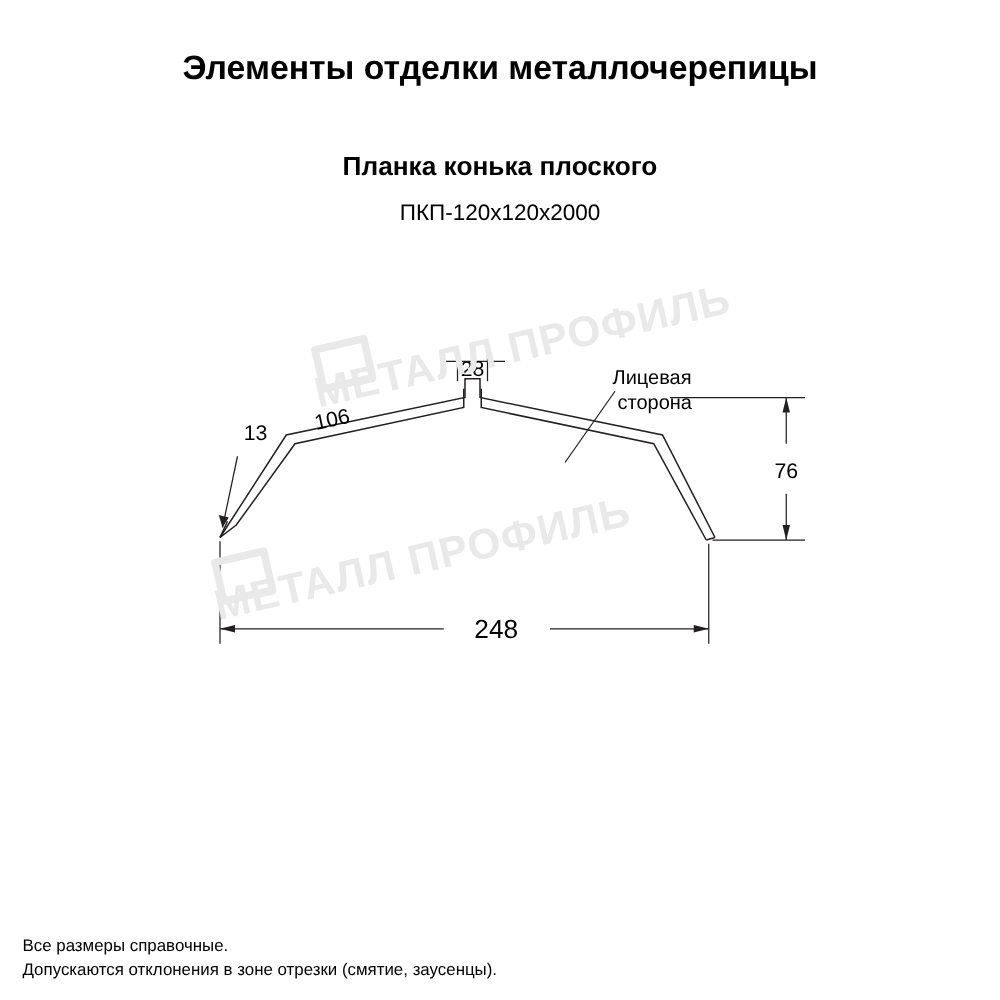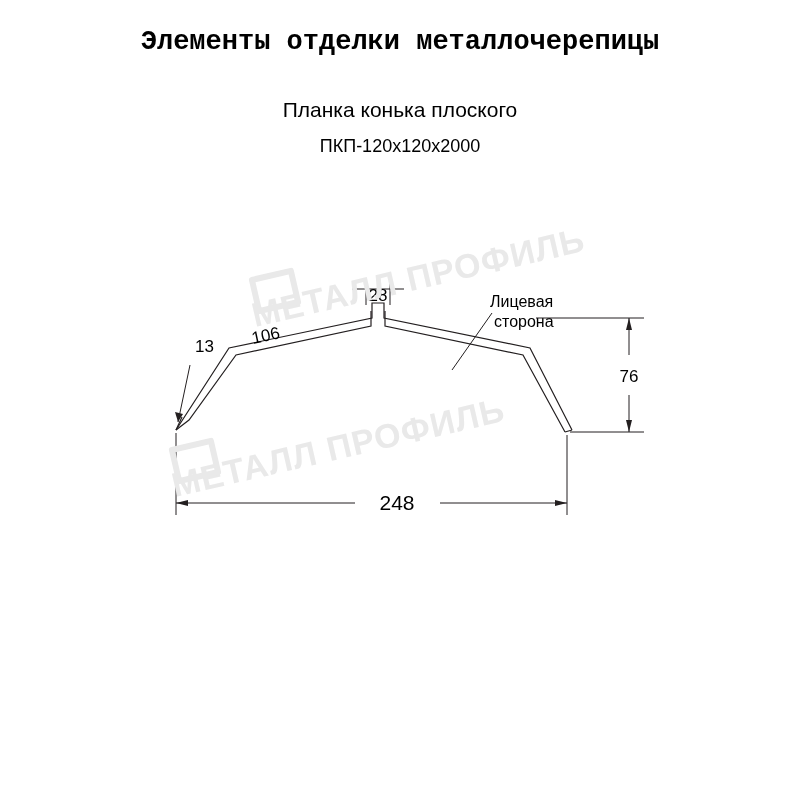--- a/index.html
+++ b/index.html
@@ -22,26 +22,25 @@
   }
   .title-block {
     text-align: center;
     padding-top: 26px;
   }
   .main-title {
     font-size: 27px;
     font-weight: bold;
     letter-spacing: 0px;
     line-height: 1.2;
-    margin: 0;
-    font-family: Liberation Mono, monospace;
+    margin: 12px;
   }
   .sub-title {
     font-size: 21px;
-    font-weight: normal;
+    font-weight: bold;
     margin: 0;
     padding-top: 39px;
     line-height: 1.25;
   }
   .part-code {
     font-size: 18px;
     font-weight: normal;
     margin: 0;
     padding-top: 11px;
     line-height: 1.25;
@@ -176,14 +175,18 @@
       <text x="397" y="325" font-size="21" text-anchor="middle">248</text>
 
     </svg>
   </div>
 
   <div class="wm wm-1">МЕТАЛЛ ПРОФИЛЬ</div>
   <div class="wm-logo l1"></div>
   <div class="wm wm-2">МЕТАЛЛ ПРОФИЛЬ</div>
   <div class="wm-logo l2"></div>
 
+  <div class="footer">
+    <div>Все размеры справочные.</div>
+    <div>Допускаются отклонения в зоне отрезки (смятие, заусенцы).</div>
+  </div>
 
 </div>
 
 </body></html>

